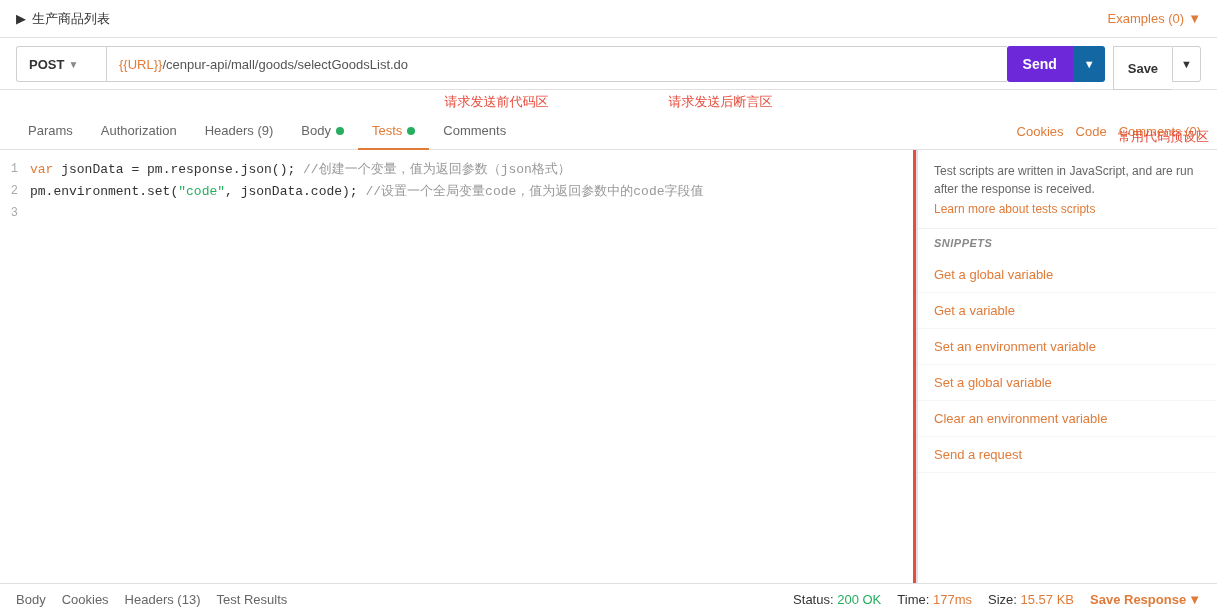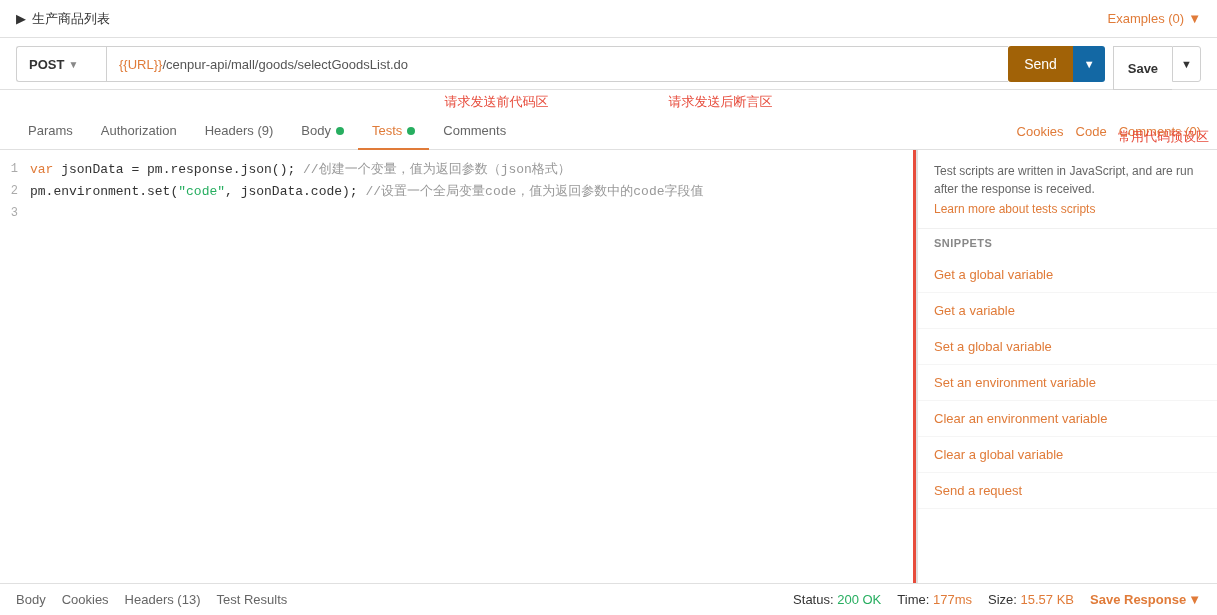--- a/index.html
+++ b/index.html
@@ -21,21 +21,21 @@
       display: flex; align-items: center; gap: 4px;
       border: 1px solid #d0d0d0; border-right: none; padding: 7px 12px;
       background: #fff; cursor: pointer; height: 36px; min-width: 90px;
       font-weight: 600; color: #333; font-size: 13px; border-radius: 3px 0 0 3px;
     }
     .method-select .chevron { color: #888; font-size: 10px; }
     .url-display {
       flex: 1; border: 1px solid #d0d0d0; border-right: none; padding: 7px 12px; height: 36px;
       font-size: 13px; color: #555; display: flex; align-items: center; background: #fff;
     }
-    .send-btn-main { background: #a16207; color: white; padding: 7px 16px; height: 36px; border: none; font-size: 14px; font-weight: 400; cursor: pointer; }
+    .send-btn-main { background: #6d28d9; color: white; padding: 7px 16px; height: 36px; border: none; font-size: 14px; font-weight: 700; cursor: pointer; }
     .send-btn-arrow { background: #1368a4; color: white; padding: 7px 10px; height: 36px; border: none; border-left: 1px solid #1368a4; cursor: pointer; font-size: 11px; }
     .send-group { display: flex; height: 36px; border-radius: 3px; overflow: hidden; }
     .save-btn-main { background: #fff; color: #333; padding: 7px 14px; height: 44px; border: 1px solid #d0d0d0; border-right: none; font-size: 13px; font-weight: 600; cursor: pointer; }
     .save-btn-arrow { background: #fff; color: #333; padding: 7px 8px; height: 36px; border: 1px solid #d0d0d0; border-radius: 0 3px 3px 0; font-size: 11px; cursor: pointer; }
     .save-group { display: flex; height: 36px; margin-left: 8px; }
 
     
     .annotation-row {
       display: flex; align-items: center; justify-content: center;
       gap: 120px; padding: 2px 0; height: 24px; position: relative;
@@ -71,21 +71,21 @@
     .line-content { flex: 1; color: #333; white-space: pre; }
     .code-area { padding: 8px 0; }
     .red-bar { position: absolute; right: 0; top: 0; bottom: 0; width: 3px; background: #e74c3c; }
 
     
     .snippets-panel {
       width: 300px; background: #fff; padding: 0; overflow-y: auto; border-left: 1px solid #e0e0e0;
     }
     .snippets-description { padding: 12px 16px 4px; color: #666; font-size: 12px; line-height: 1.5; }
     .learn-more { color: #e07b39; cursor: pointer; font-size: 12px; padding: 0 16px 12px; display: block; text-decoration: none; }
-    .snippets-title { padding: 8px 16px; font-size: 11px; color: #888; font-weight: 600; letter-spacing: 0.5px; border-top: 1px solid #f0f0f0; }
+    .snippets-title { padding: 8px 16px; font-size: 11px; color: #888; font-weight: 600; letter-spacing: 0.5px; border-top: 1px solid #f0f0f0; font-style: italic; }
     .snippet-item { padding: 10px 16px; color: #e07b39; cursor: pointer; font-size: 13px; border-bottom: 1px solid #f5f5f5; }
 
     
     .status-bar {
       display: flex; align-items: center; justify-content: space-between;
       padding: 6px 16px; border-top: 1px solid #e0e0e0; height: 32px; background: #fff;
     }
     .status-bar-left { display: flex; align-items: center; gap: 16px; }
     .status-bar-left span { color: #666; font-size: 13px; cursor: pointer; }
     .status-bar-right { display: flex; align-items: center; gap: 16px; font-size: 13px; }
@@ -197,24 +197,23 @@
     <div style="position:absolute; left:-14px; top:50%; transform:translateY(-50%); background:#f0f0f0; border:1px solid #ddd; width:14px; height:30px; display:flex; align-items:center; justify-content:center; cursor:pointer; z-index:10;">
       
     </div>
 
     <p class="snippets-description">Test scripts are written in JavaScript, and are run after the response is received.</p>
     <a class="learn-more">Learn more about tests scripts</a>
     <div class="snippets-title">SNIPPETS</div>
 
     <div class="snippet-item">Get a global variable</div>
     <div class="snippet-item">Get a variable</div>
+    <div class="snippet-item">Set an environment variable</div>
     <div class="snippet-item">Set a global variable</div>
-    <div class="snippet-item">Set an environment variable</div>
     <div class="snippet-item">Clear an environment variable</div>
-    <div class="snippet-item">Clear a global variable</div>
     <div class="snippet-item">Send a request</div>
   </div>
 
   <div style="position:absolute; right:8px; top:-22px; color:#e74c3c; font-size:13px; pointer-events:none; z-index:20;">
     <span>常用代码预设区</span>
   </div>
 </div>
 
 <div class="status-bar">
   <div class="status-bar-left">

